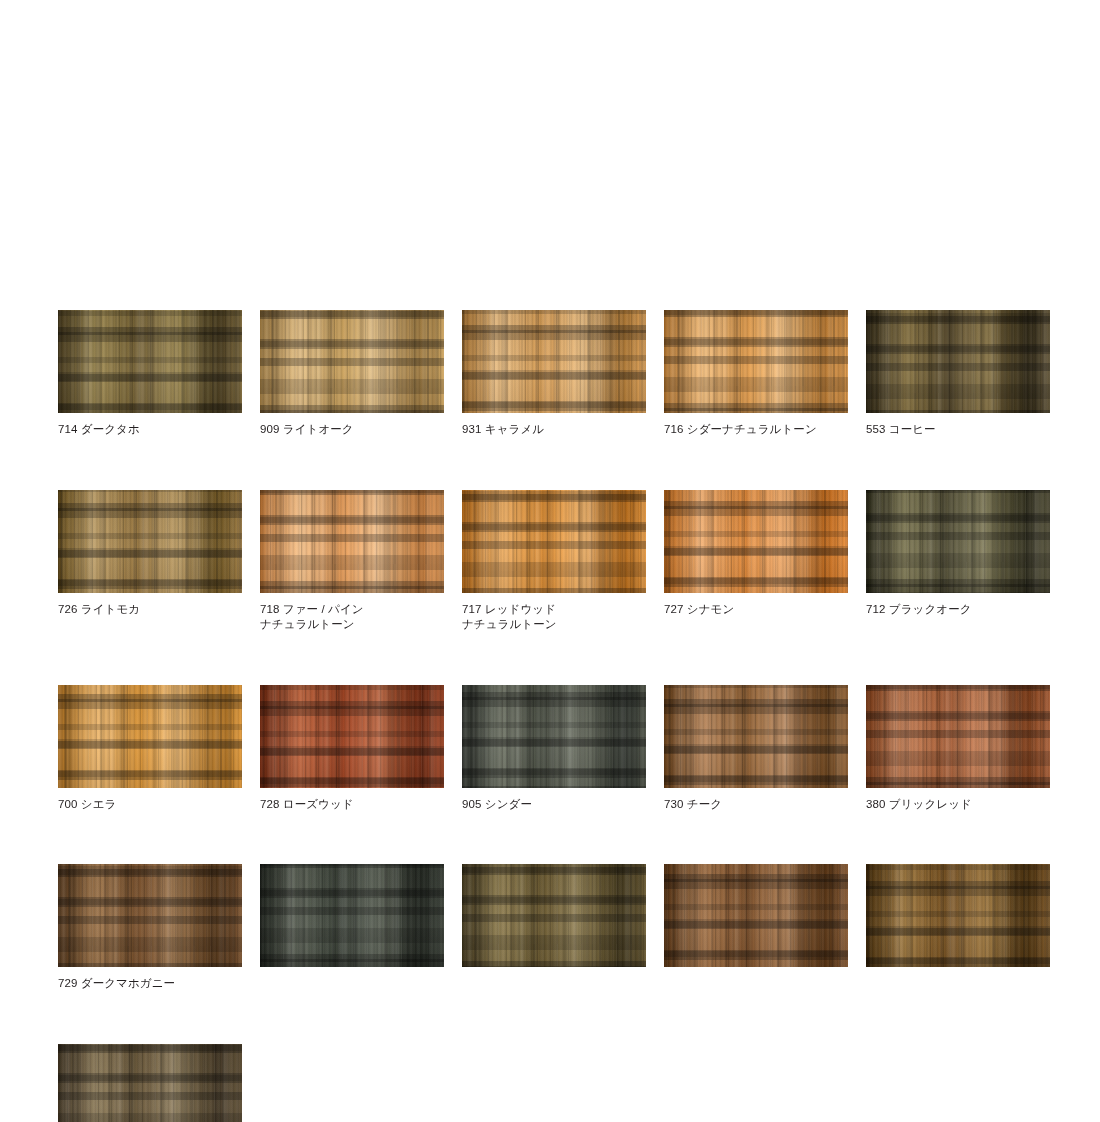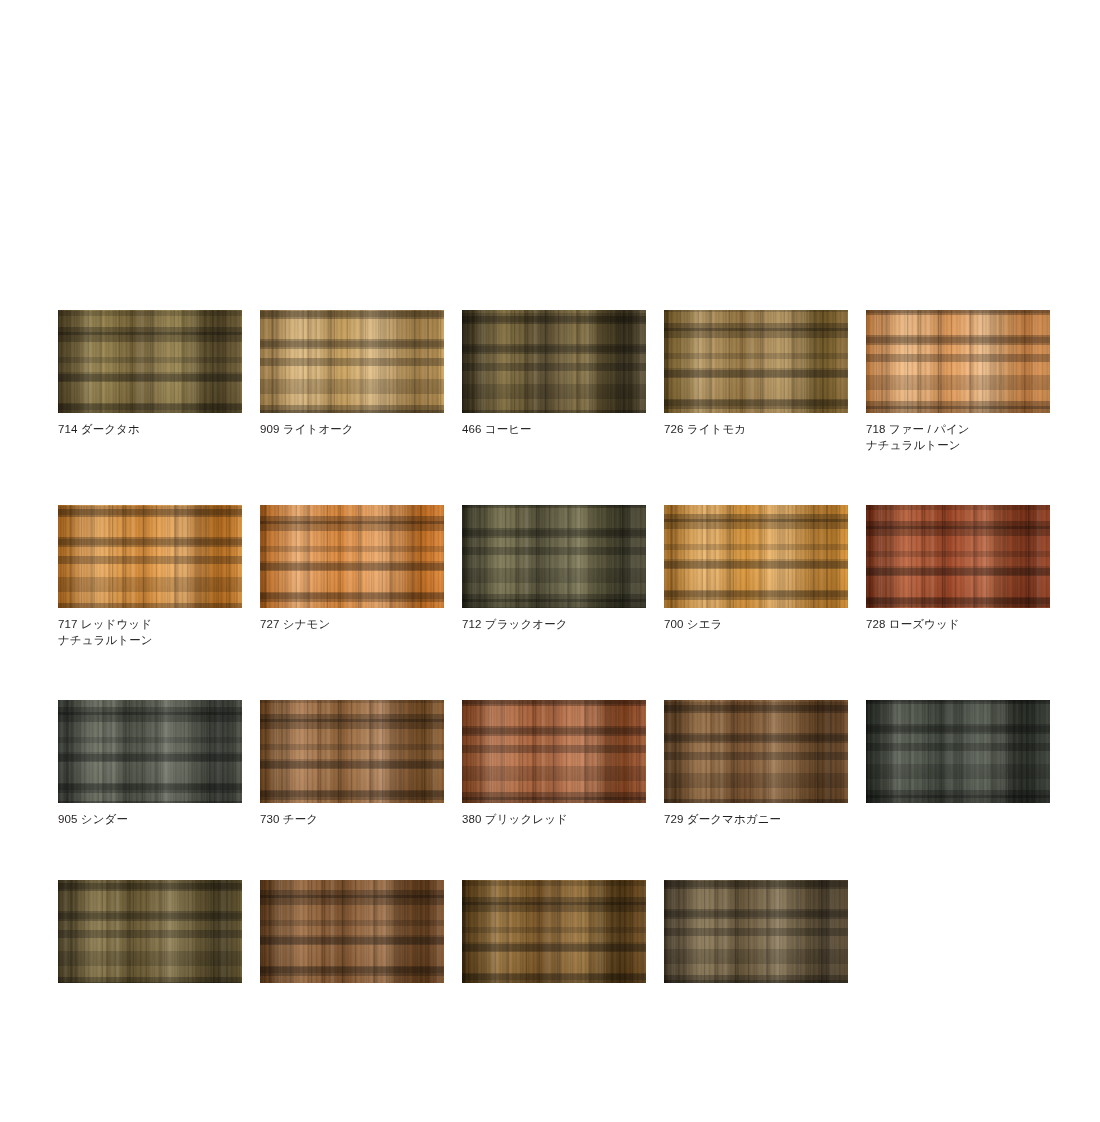--- a/index.html
+++ b/index.html
@@ -183,28 +183,48 @@
         <div class="swatch-chip" style="background-color: rgb(211, 167, 93); background-image: linear-gradient(90deg, rgb(168, 127, 61) 0%, rgb(231, 193, 132) 22%, rgb(211, 167, 93) 45%, rgb(231, 193, 132) 66%, rgb(168, 127, 61) 88%, rgb(211, 167, 93) 100%);">
           <div class="grain-a" style="background-position: -5px -4px;"></div>
           <div class="grain-b" style="background-position: -13px 7px;"></div>
           <div class="grain-c" style="background-position: 16px -5px;"></div>
           <div class="grain-d" style="background-position: 8px 6px;"></div>
           <div class="grain-shade"></div>
         </div>
         <div class="swatch-label">909 ライトオーク</div>
       </div>
       <div class="swatch-cell">
+        <div class="swatch-chip" style="background-color: rgb(227, 163, 84); background-image: linear-gradient(90deg, rgb(180, 122, 50) 0%, rgb(239, 192, 129) 22%, rgb(227, 163, 84) 45%, rgb(239, 192, 129) 66%, rgb(180, 122, 50) 88%, rgb(227, 163, 84) 100%);">
+          <div class="grain-a" style="background-position: -16px 10px;"></div>
+          <div class="grain-b" style="background-position: 13px -2px;"></div>
+          <div class="grain-c" style="background-position: 5px 9px;"></div>
+          <div class="grain-d" style="background-position: -3px -3px;"></div>
+          <div class="grain-shade"></div>
+        </div>
+        <div class="swatch-label">931 キャラメル</div>
+      </div>
+      <div class="swatch-cell">
+        <div class="swatch-chip" style="background-color: rgb(237, 162, 76); background-image: linear-gradient(90deg, rgb(195, 124, 44) 0%, rgb(247, 192, 124) 22%, rgb(237, 162, 76) 45%, rgb(247, 192, 124) 66%, rgb(195, 124, 44) 88%, rgb(237, 162, 76) 100%);">
+          <div class="grain-a" style="background-position: -3px -6px;"></div>
+          <div class="grain-b" style="background-position: -11px 5px;"></div>
+          <div class="grain-c" style="background-position: 18px -7px;"></div>
+          <div class="grain-d" style="background-position: 10px 4px;"></div>
+          <div class="grain-shade"></div>
+        </div>
+        <div class="swatch-label">716 シダーナチュラルトーン</div>
+      </div>
+      <div class="swatch-cell">
         <div class="swatch-chip" style="background-color: rgb(90, 75, 42); background-image: linear-gradient(90deg, rgb(47, 39, 19) 0%, rgb(138, 116, 64) 22%, rgb(90, 75, 42) 45%, rgb(138, 116, 64) 66%, rgb(47, 39, 19) 88%, rgb(90, 75, 42) 100%);">
           <div class="grain-a" style="background-position: 10px 1px;"></div>
           <div class="grain-b" style="background-position: 2px -11px;"></div>
           <div class="grain-c" style="background-position: -6px 0px;"></div>
           <div class="grain-d" style="background-position: -14px 11px;"></div>
           <div class="grain-shade"></div>
         </div>
-        <div class="swatch-label">466 コーヒー</div>
+        <div class="swatch-label">553 コーヒー</div>
       </div>
       <div class="swatch-cell">
         <div class="swatch-chip" style="background-color: rgb(160, 124, 64); background-image: linear-gradient(90deg, rgb(115, 87, 31) 0%, rgb(194, 160, 100) 22%, rgb(160, 124, 64) 45%, rgb(194, 160, 100) 66%, rgb(115, 87, 31) 88%, rgb(160, 124, 64) 100%);">
           <div class="grain-a" style="background-position: -14px 8px;"></div>
           <div class="grain-b" style="background-position: 15px -4px;"></div>
           <div class="grain-c" style="background-position: 7px 7px;"></div>
           <div class="grain-d" style="background-position: -1px -5px;"></div>
           <div class="grain-shade"></div>
         </div>
         <div class="swatch-label">726 ライトモカ</div>

